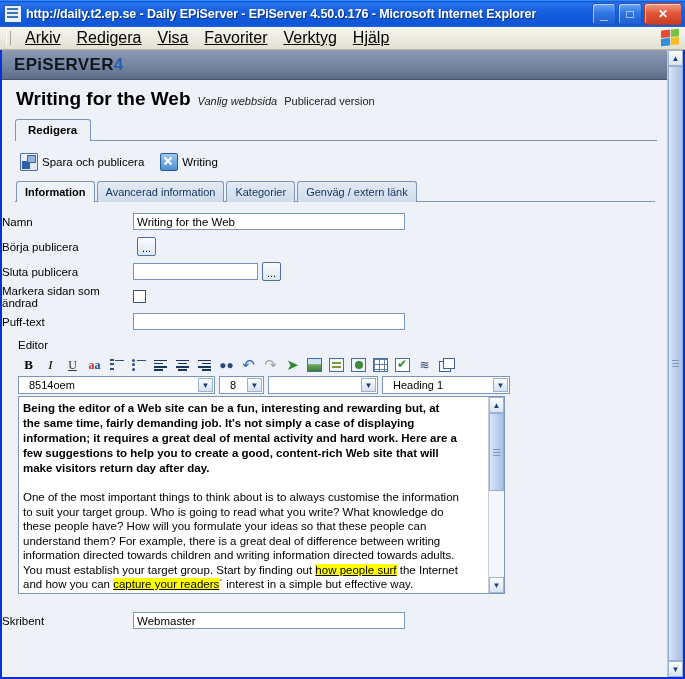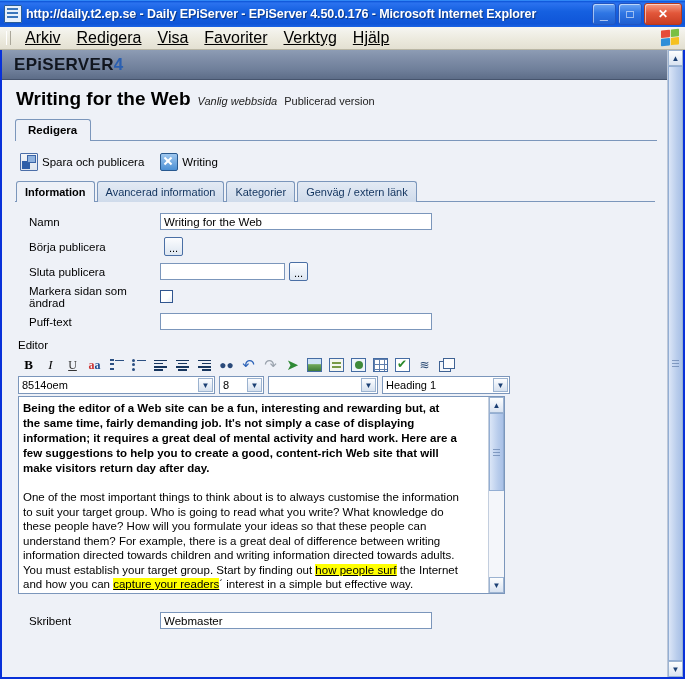--- a/index.html
+++ b/index.html
@@ -218,21 +218,20 @@
   .stab.active {
     background: #eef1f7;
     font-weight: bold; color: #000;
   }
 
   
   #form { padding: 7px 0 0 0; }
   .frow {
     display: flex; align-items: center;
     min-height: 25px;
-    margin-left: 27px;
   }
   .flabel { width: 131px; flex: none; font-size: 11.5px; color: #000; }
   .finput {
     height: 17px;
     border: 1px solid #7b96bb;
     background: #fff;
     font-size: 11.5px;
     font-family: "Liberation Sans", sans-serif;
     color: #000;
     padding: 0 3px;
@@ -324,21 +323,21 @@
   #selrow {
     margin-left: 16px; display: flex; gap: 4px; align-items: center;
     margin-bottom: 2px;
   }
   .sel {
     height: 18px; box-sizing: border-box;
     border: 1px solid #7b96bb;
     background: #fff;
     font-size: 11px; color: #000;
     display: flex; align-items: center;
-    padding-left: 3px;
+    padding-left: 10px;
     position: relative;
   }
   .sel .arrowbox {
     position: absolute; right: 1px; top: 1px;
     width: 15px; height: 14px;
     background: linear-gradient(180deg,#fcfdff,#d6e1ef);
     border: 1px solid #9bb2cf;
     box-sizing: border-box;
     display: flex; align-items: center; justify-content: center;
     font-size: 8px; color: #1b3f73;

